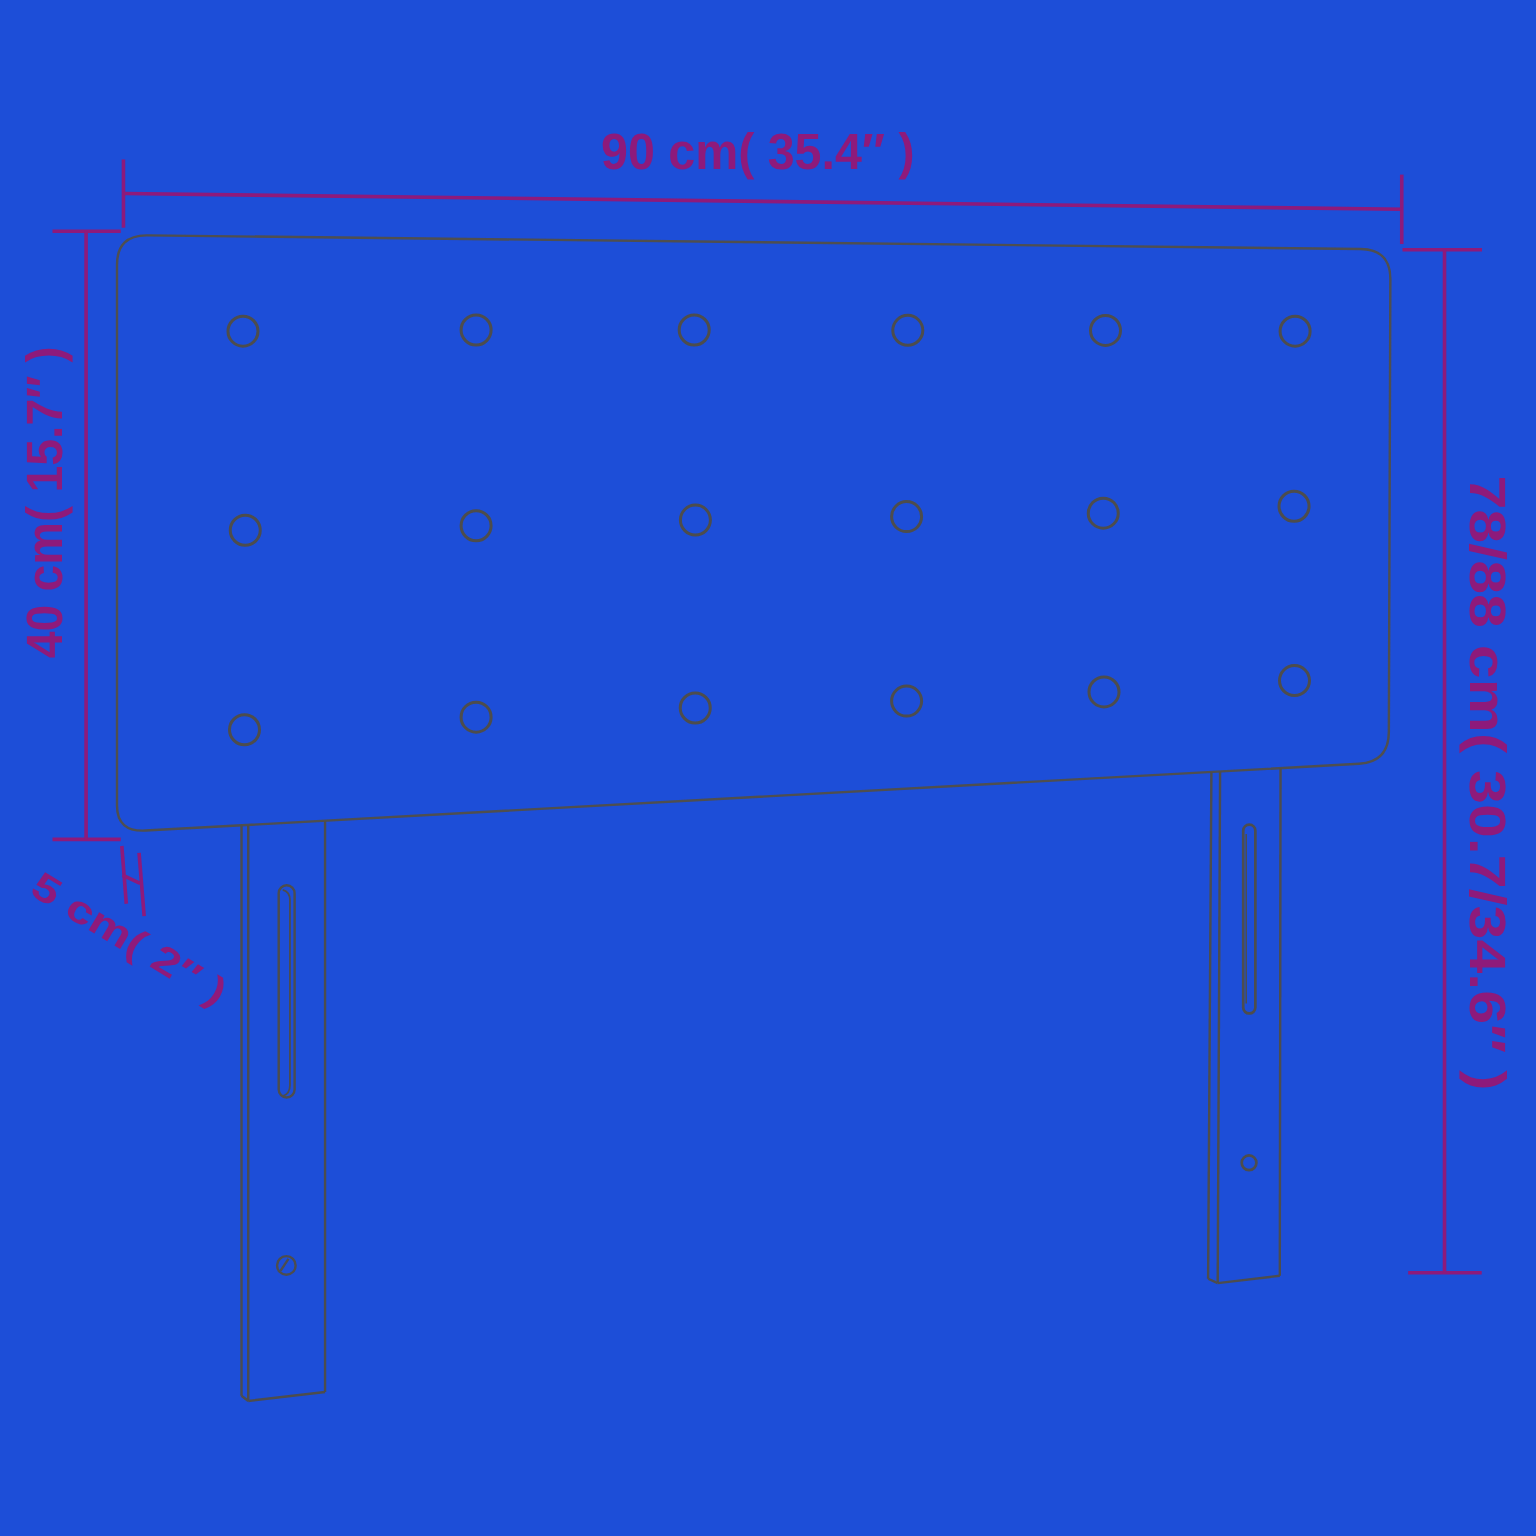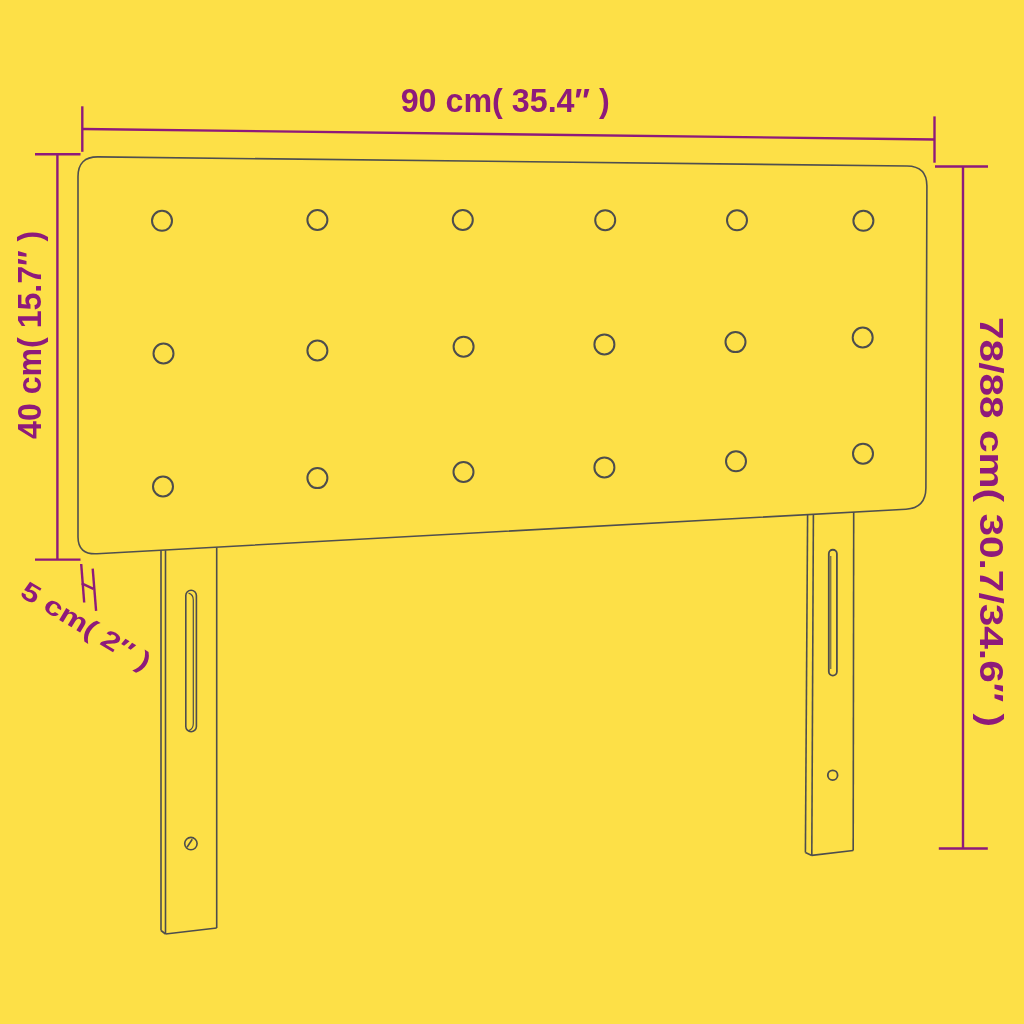--- a/index.html
+++ b/index.html
@@ -1,16 +1,16 @@
 <!DOCTYPE html>
 <html><head>
 <meta charset="utf-8">
 <style>
   html,body{margin:0;padding:0;background:#ffffff;}
-  #stage{position:relative;width:1024px;height:1024px;background:#fde047;overflow:hidden;}
+  #stage{position:relative;width:1024px;height:1024px;background:#1d4ed8;overflow:hidden;}
   svg{position:absolute;left:0;top:0;}
   text{font-family:"Liberation Sans",sans-serif;font-weight:bold;fill:#8e1a7b;}
 </style>
 </head>
 <body>
 <div id="stage">
 <svg width="1024" height="1024" viewBox="0 0 1024 1024">
 
   <path d="M 78,537 L 78,176.6 Q 78,156.7 98,156.9 L 907,166.0 Q 926.9,166.2 926.9,186 L 925.9,488 Q 925.8,508 906,509.2 L 97,553.7 Q 78,554.7 78,537 Z" fill="none" stroke="#4f4f4f" stroke-width="1.6"></path>
 

